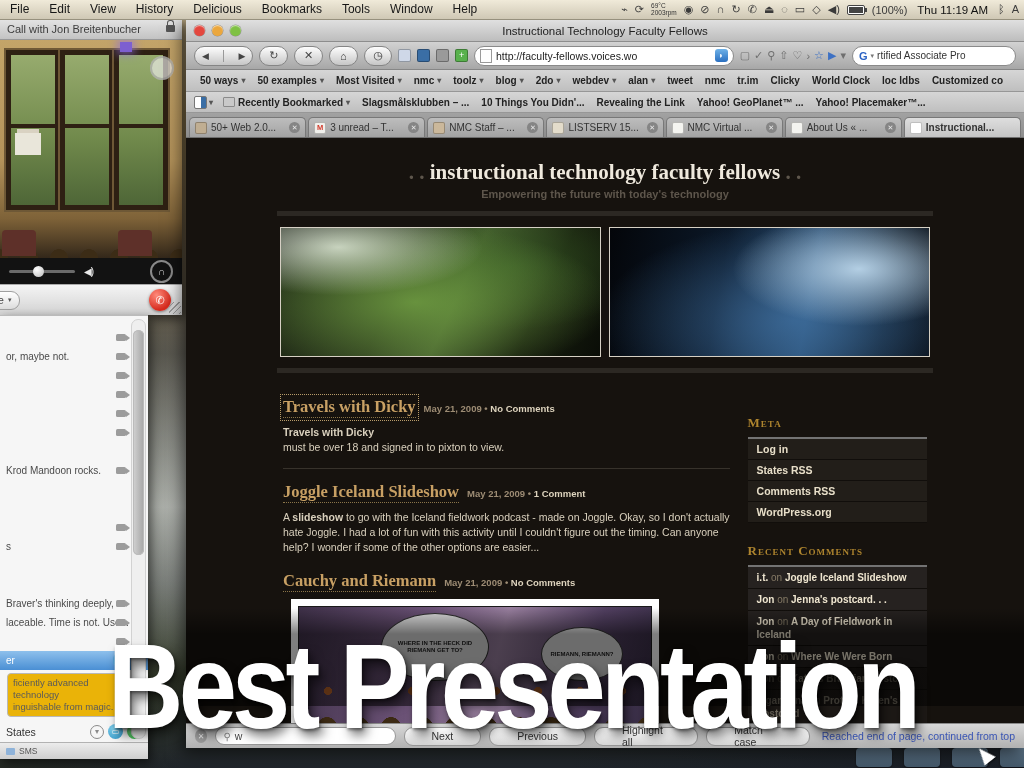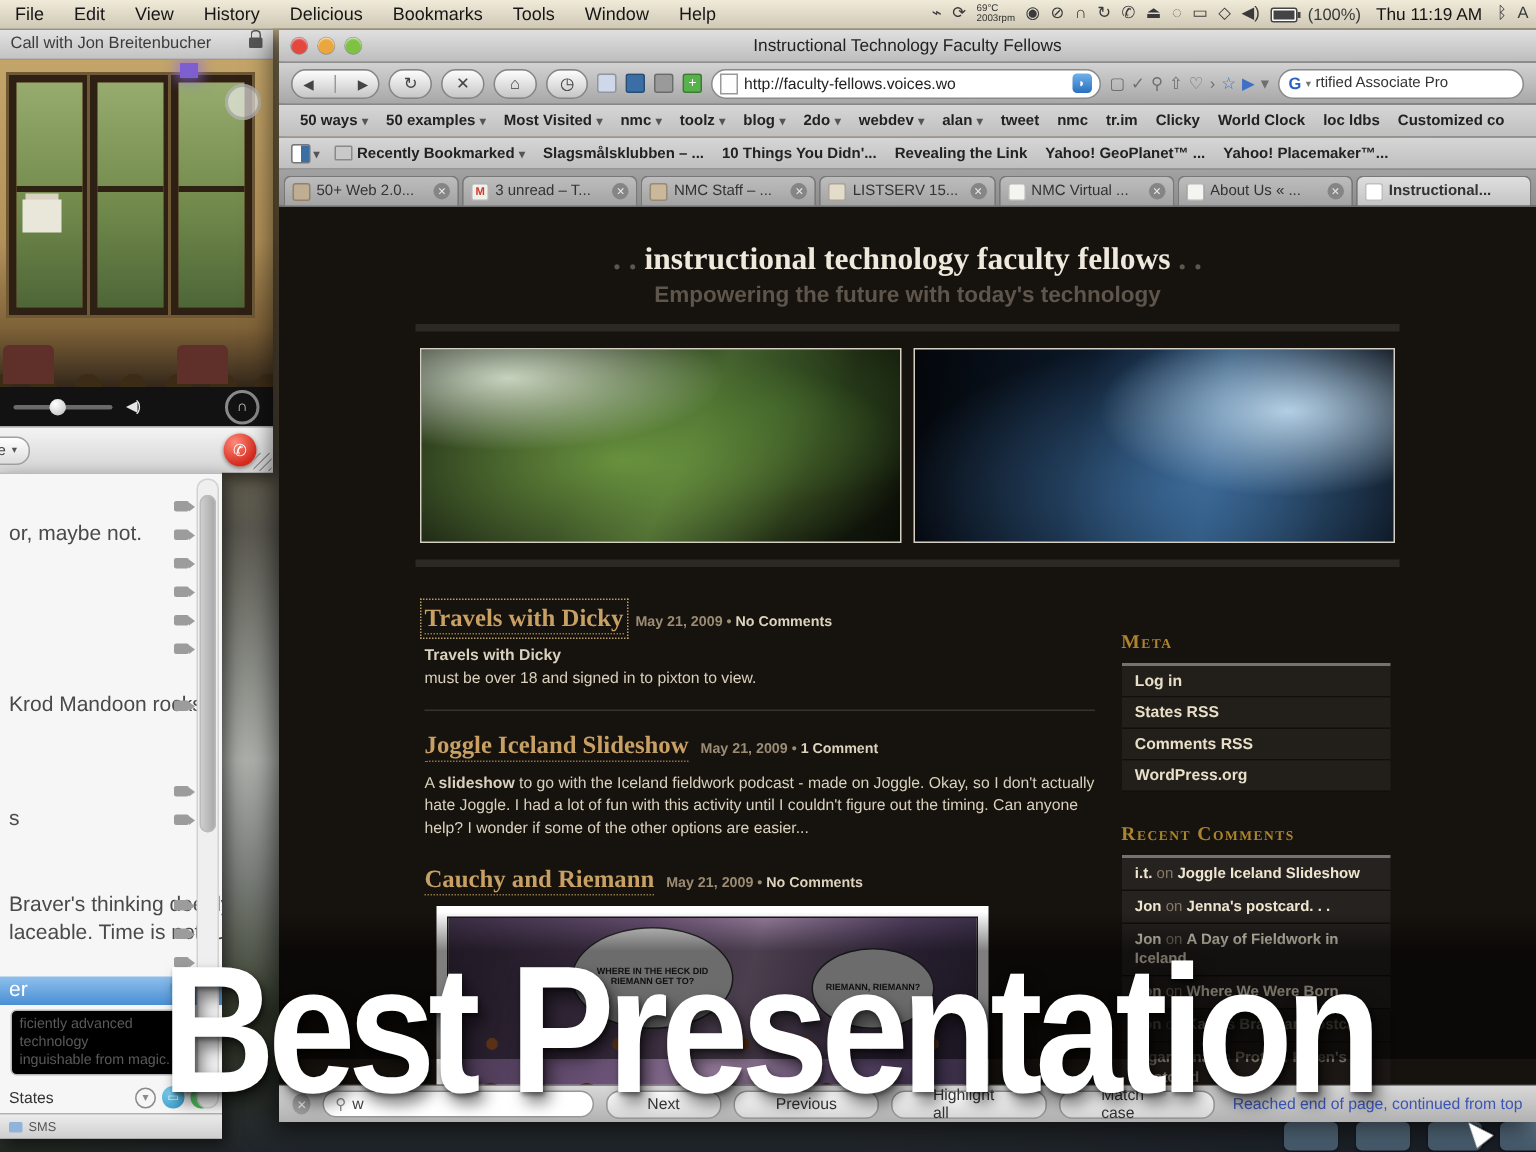--- a/index.html
+++ b/index.html
@@ -59,30 +59,30 @@
   .share-pill .dd{font-size:7px;color:#555}
   .endcall{position:absolute;right:11px;top:4px;width:22px;height:22px;border-radius:50%;
     background:radial-gradient(circle at 35% 28%,#ff8a7a,#d62b1e 70%);color:#fff;font-size:11px;
     display:flex;align-items:center;justify-content:center;box-shadow:0 1px 3px rgba(0,0,0,.45)}
   .grip{position:absolute;right:1px;bottom:1px;width:12px;height:12px;
     background:repeating-linear-gradient(135deg,transparent 0 3px,#9a9a9a 3px 4px)}
   
   .buddywin{position:absolute;left:0;top:315px;width:148px;height:443px;z-index:12;background:#f6f6f6;
     box-shadow:3px 4px 10px rgba(0,0,0,.55);display:flex;flex-direction:column;border-top:1px solid #bbb}
   .buddy-scroll{position:relative;flex:1;overflow:hidden;padding-top:12px}
-  .brow{height:19px;display:flex;padding:0 34px 0 6px;font-size:14px;color:#4a4a4a;position:relative;white-space:nowrap;overflow:hidden}
+  .brow{height:19px;display:flex;align-items:center;padding:0 34px 0 6px;font-size:10px;color:#4a4a4a;position:relative;white-space:nowrap;overflow:hidden}
   .brow .cam-ic{visibility:hidden;position:absolute;right:22px;top:6px;width:10px;height:7px;background:#9c9c9c;border-radius:1.5px}
   .brow .cam-ic:after{content:"";position:absolute;right:-4px;top:0.5px;border-top:3px solid transparent;border-bottom:3px solid transparent;border-left:4px solid #9c9c9c}
   .brow.cam .cam-ic{visibility:visible}
   .brow.selected{background:linear-gradient(#8ec0ec,#4a8fd4);color:#fff;font-weight:normal}
   .brow.selected .cam-ic{background:#fff;box-shadow:0 0 0 3px #57a8dc;border-radius:2px}
   .brow.selected .cam-ic:after{border-left-color:#fff}
   .scrollbar{position:absolute;right:2px;top:3px;bottom:3px;width:13px;background:#efefef;border:1px solid #d2d2d2;border-radius:7px}
   .thumb{position:absolute;left:1px;right:1px;top:10px;height:225px;border-radius:6px;background:linear-gradient(90deg,#d2d2d2,#a5a5a5);box-shadow:inset 0 0 0 1px #bbb}
-  .quote-box{margin:3px 22px 3px 7px;border:1px solid #b8b8b8;border-radius:4px;background:#000000;
+  .quote-box{margin:3px 22px 3px 7px;border:1px solid #b8b8b8;border-radius:4px;background:#eab308;
     font-size:9.5px;line-height:12px;color:#5a5a5a;padding:3px 5px}
   .states-row{display:flex;align-items:center;gap:4px;font-size:10.5px;color:#333;padding:4px 6px 2px}
   .circ{width:15px;height:15px;border-radius:50%;display:flex;align-items:center;justify-content:center;font-size:8px}
   .circ.dd-c{border:1.5px solid #8a8a8a;color:#8a8a8a;width:12px;height:12px}
   .circ.chat-c{background:radial-gradient(circle at 35% 30%,#7fd0ee,#2f96c8);color:#fff}
   .circ.phone-c{background:radial-gradient(circle at 35% 30%,#7de08a,#28a83c);color:#fff}
   .srow{font-size:10px;color:#4a4a4a;padding:2px 6px;white-space:nowrap;overflow:hidden}
   .buddy-bottom{height:16px;background:linear-gradient(#ececec,#cecece);border-top:1px solid #b2b2b2;
     display:flex;align-items:center;gap:4px;font-size:8.5px;color:#555;padding:0 6px}
   .buddy-bottom .mini{width:9px;height:7px;background:#8fb3d9;border-radius:1px}
@@ -130,21 +130,21 @@
   .tab-fav{width:10px;height:10px;border-radius:2px;background:var(--fav,#ddd);border:1px solid rgba(0,0,0,.25);
     flex:none;display:flex;align-items:center;justify-content:center;font-size:7.5px;font-weight:bold;color:#d23b2d}
   .tab-label{overflow:hidden;text-overflow:ellipsis}
   .tab-x{margin-left:auto;flex:none;width:11px;height:11px;border-radius:50%;background:#858585;color:#e8e8e8;
     font-size:7px;display:flex;align-items:center;justify-content:center}
   
   .b-content{flex:1;position:relative;background:#16120e;overflow:hidden}
   .site{width:656px;margin:0 auto;padding-top:22px}
   .site-title{font-family:"Liberation Serif",serif;font-size:21px;font-weight:bold;color:#efe9dd;text-align:center}
   .dots{color:#5e564c}
-  .tagline{text-align:center;font-size:15px;font-weight:bold;color:#5e564c;margin-top:3px}
+  .tagline{text-align:center;font-size:11px;font-weight:bold;color:#5e564c;margin-top:3px}
   .divider{height:5px;background:#2c2823;margin:11px 0}
   .heroes{display:flex;gap:8px;justify-content:center}
   .hero{width:319px;height:128px;border:1px solid #d6d0c4}
   .hero.green{background:
     radial-gradient(ellipse 240px 80px at 18% 15%, rgba(238,248,230,.8), rgba(238,248,230,0) 60%),
     radial-gradient(ellipse 300px 120px at 42% 58%, rgba(112,158,66,.85), rgba(112,158,66,0) 65%),
     radial-gradient(ellipse 200px 90px at 72% 30%, rgba(58,96,38,.7), rgba(58,96,38,0) 70%),
     linear-gradient(115deg,#141a10 0%,#2c3a1e 38%,#476030 55%,#18200f 78%,#0a0d07 100%)}
   .hero.blue{background:
     radial-gradient(ellipse 210px 95px at 78% 32%, rgba(195,222,242,.9), rgba(195,222,242,0) 60%),

